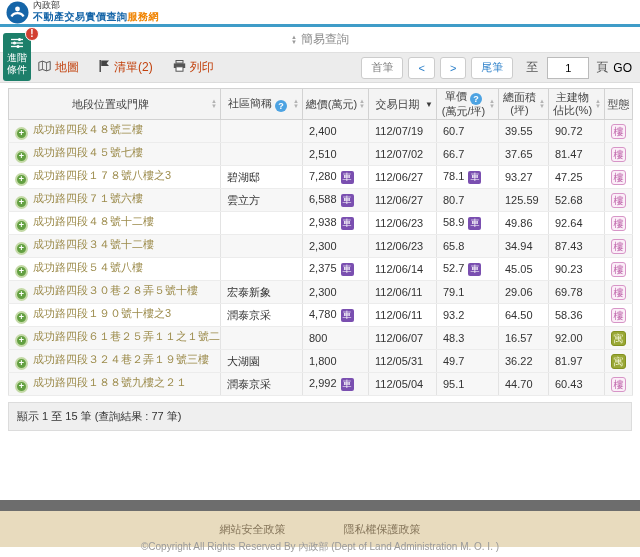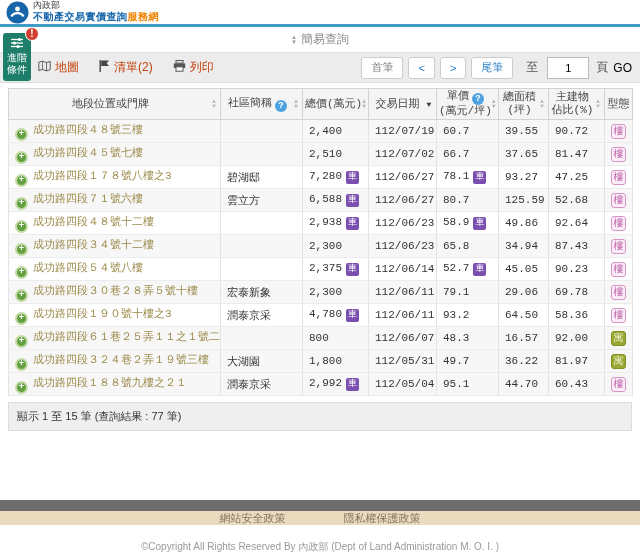--- a/index.html
+++ b/index.html
@@ -36,21 +36,21 @@
 
   
   .adv-tab{ position:absolute; left:3px; top:33px; width:28px; background:#1d7f6a; color:#fff;
             border-radius:3px; display:flex; flex-direction:column; align-items:center;
             padding:4px 0 5px; font-size:10px; line-height:12px; z-index:6; cursor:pointer;}
   .adv-badge{ position:absolute; right:-8px; top:-6px; width:14px; height:14px; background:#d23f31; border:1px solid #fff;
               border-radius:50%; color:#fff; font-size:10px; font-weight:bold; line-height:12px; text-align:center;}
 
   
   .table-wrap{ margin:5px 8px 0; }
-  table{ width:624px; border-collapse:collapse; table-layout:fixed; font-size:11px;font-family:Liberation Mono, monospace; }
+  table{ width:624px; border-collapse:collapse; table-layout:fixed; font-size:11px; }
   thead th{ background:#f4f4f4; border:1px solid #d2d2d2; color:#444; font-weight:normal; height:30px; padding:1px 2px; vertical-align:middle;}
   .th-in{ display:flex; align-items:center; }
   .th-label{ flex:1; text-align:center; line-height:13px; white-space:nowrap;}
   .sort{ display:flex; flex-direction:column; align-items:center; color:#b3b3b3; font-size:6px; line-height:5px; width:8px; cursor:pointer;}
   .sort-active{ color:#3c3c3c; font-size:8px; width:10px; text-align:center; cursor:pointer;}
   .help{ display:inline-block; width:12px; height:12px; border-radius:50%; background:#4da3e2; color:#fff;
          font-size:9px; font-weight:bold; line-height:12px; text-align:center; margin-left:3px; vertical-align:-2px; cursor:pointer;}
   tbody td{ border-left:1px solid #e3e3e3; border-right:1px solid #e3e3e3; border-bottom:1px solid #ececec;
             height:23px; padding:1px 6px; vertical-align:middle; white-space:nowrap; overflow:hidden;}
   tbody tr.odd{ background:#f7f7f7; } tbody tr.even{ background:#fff; }
@@ -62,21 +62,21 @@
         font-size:9px; line-height:13px; text-align:center; margin-left:4px; padding:0 1px;}
   .type-cell{ text-align:center; padding:1px 2px; }
   .type-b{ display:inline-block; width:15px; height:15px; border-radius:3px; font-size:10px; line-height:14px; text-align:center;}
   .type-pink{ background:#fbeef8; border:1px solid #d795c7; color:#bc5ea6; }
   .type-olive{ background:#99a735; border:1px solid #82911f; color:#f5f8dc; }
 
   .summary{ margin:6px 8px 0; background:#efefef; border:1px solid #dcdcdc; padding:6px 8px; color:#333; font-size:11px;}
 
   
   .darkbar{ position:absolute; left:0; right:0; top:500px; height:11px; background:#6d6d6d; }
-  .footer-links{ position:absolute; left:0; right:0; top:511px; height:14px; background:#e8dbbe;
+  .footer-links{ position:absolute; left:0; right:0; top:511px; height:36px; background:#e8dbbe;
                  display:flex; align-items:center; justify-content:center; gap:58px; }
   .footer-links span{ color:#85755a; font-size:11px; cursor:pointer; }
   .copyright{ position:absolute; left:0; right:0; top:540px; text-align:center; color:#9a9a9a; font-size:10px; }
 </style>
 </head>
 <body>
 
 <header class="app-header">
   <span>
     <svg class="logo-svg" width="23" height="23" viewBox="0 0 23 23">

